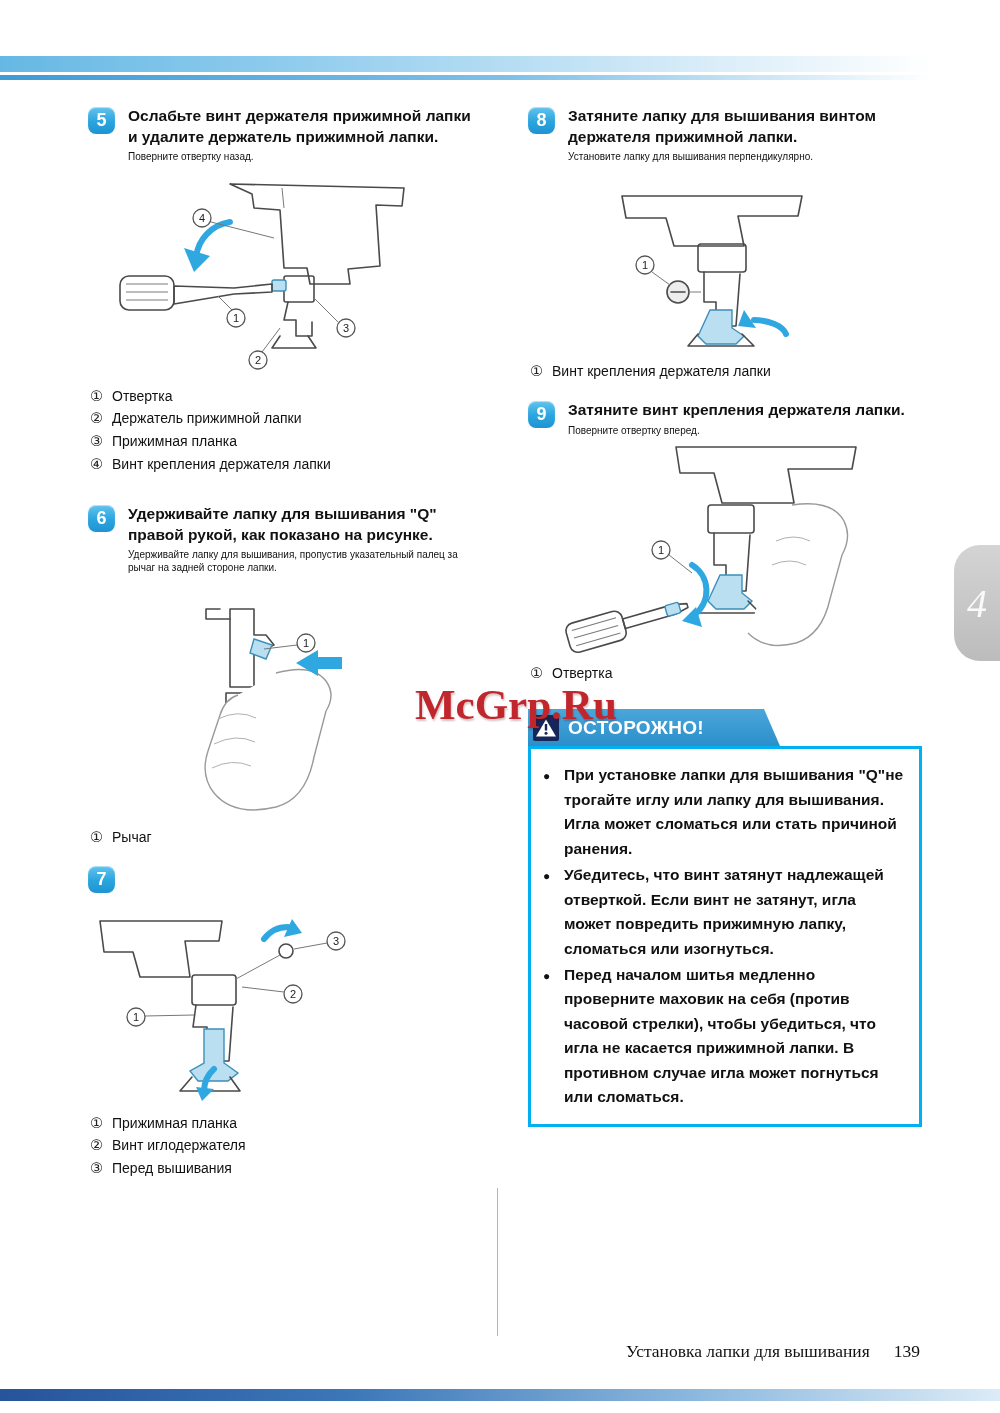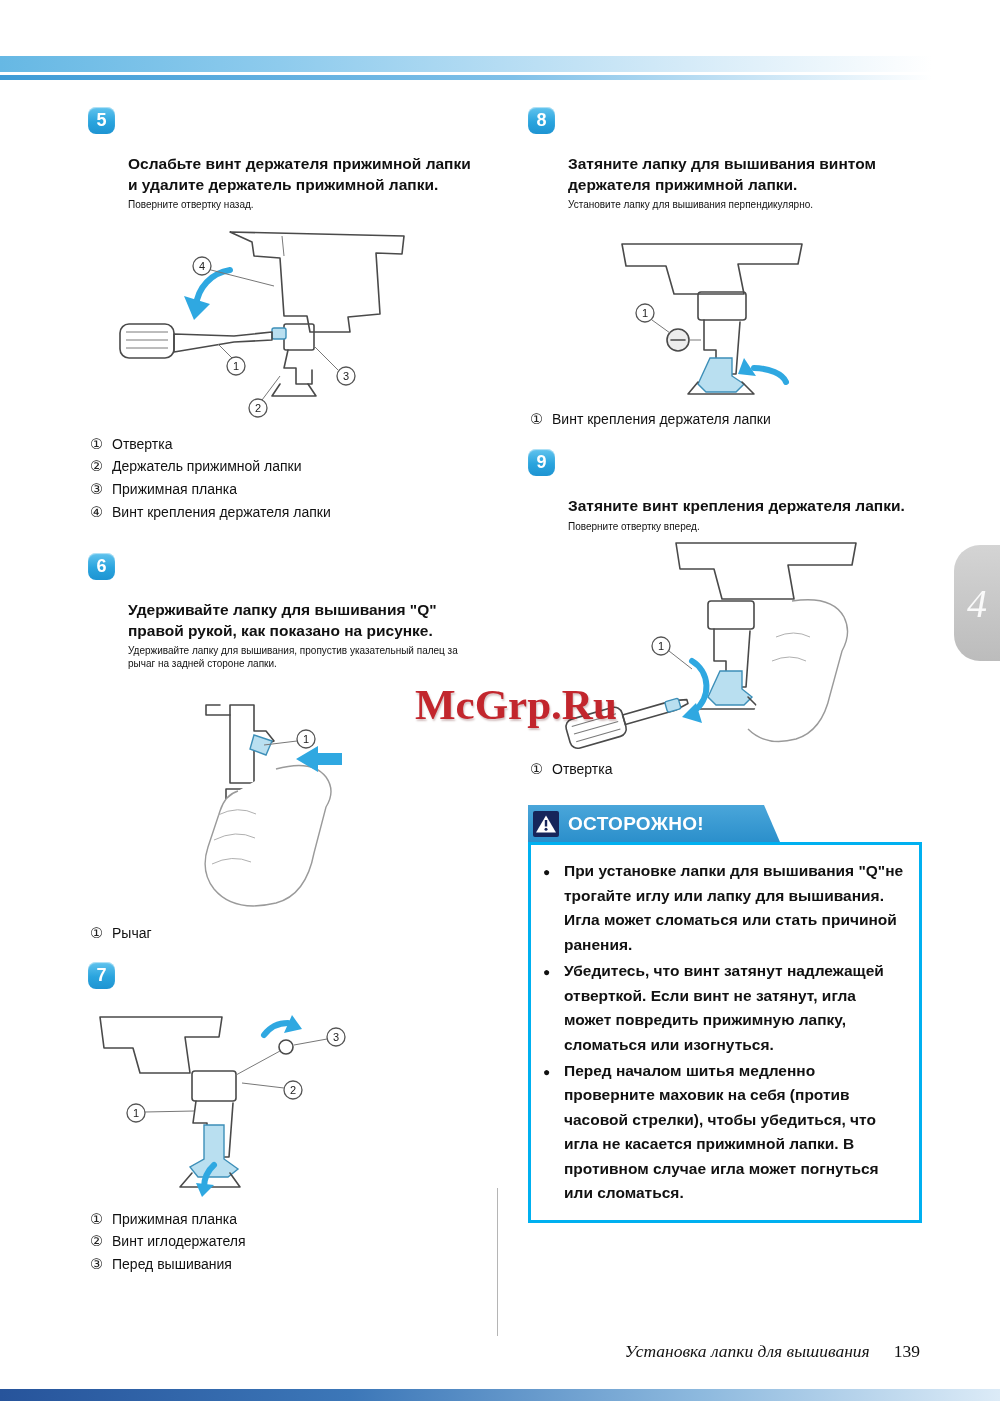--- a/index.html
+++ b/index.html
@@ -19,21 +19,21 @@
   .col-left  { left: 88px;  width: 394px; }
   .col-right { left: 528px; width: 394px; }
 
   .step { display: flex; gap: 13px; }
   .badge { flex: 0 0 27px; height: 27px; border-radius: 8px;
     background: linear-gradient(180deg, #62c4ee 0%, #2aa4de 55%, #1e94d2 100%);
     color: #fff; font-weight: bold; font-size: 18px;
     display: flex; align-items: center; justify-content: center; margin-top: 1px;
     box-shadow: inset 0 1px 1px rgba(255,255,255,.55); }
   .step-text { flex: 1; }
-  .title { font-weight: bold; font-size: 15.5px; line-height: 1.33; margin-top: 48px; }
+  .title { font-weight: bold; font-size: 15.5px; line-height: 1.33; }
   .stepbody { font-size: 10px; line-height: 1.33; margin-top: 3px; }
 
   .legend { list-style: none; margin-top: 8px; margin-left: 2px; }
   .legend li { display: flex; gap: 9px; font-size: 14px; line-height: 1.3; margin-top: 4px; }
   .legend .marker { font-size: 14.5px; color: #222; }
 
   .diagram { display: block; }
   .d5 { margin: 16px 0 0 26px; }
   .d6 { margin: 26px 0 0 58px; }
   .d7 { margin: 24px 0 0 8px; }
@@ -65,21 +65,21 @@
     display: flex; align-items: center; gap: 9px; padding-left: 5px; }
   .warn-title { color: #fff; font-weight: bold; font-size: 19px; letter-spacing: .3px; }
   .warn-body { border: 3px solid #00b0f0; background: #fff; padding: 12px 13px 14px 12px; }
   .warn-list { list-style: none; }
   .warn-list li { display: flex; gap: 8px; font-weight: bold; font-size: 15.5px; line-height: 1.58; margin-top: 2px; }
   .warn-list .bullet { flex: 0 0 13px; font-size: 12px; padding-top: 4px; }
 
   
   .footer { position: absolute; left: 0; top: 1341px; width: 920px; text-align: right;
     font-family: "Liberation Serif", "DejaVu Serif", serif; font-size: 17.5px; color: #111; }
-  .footer .ftitle { font-style: italic; }
+  .footer .ftitle { }
   .footer .fnum { margin-left: 24px; }
 
   
   .side-tab { position: absolute; right: 0; top: 545px; width: 46px; height: 116px;
     background: linear-gradient(180deg, #d4d4d4, #bcbcbc);
     border-radius: 26px 0 0 26px;
     display: flex; align-items: center; justify-content: center;
     color: #fafafa; font-family: "Liberation Serif", "DejaVu Serif", serif;
     font-size: 40px; font-style: italic; }
 

